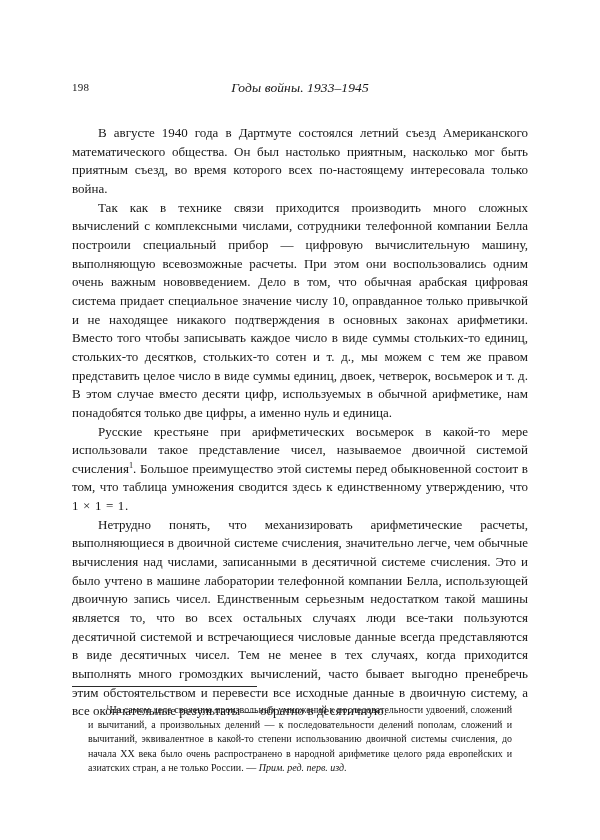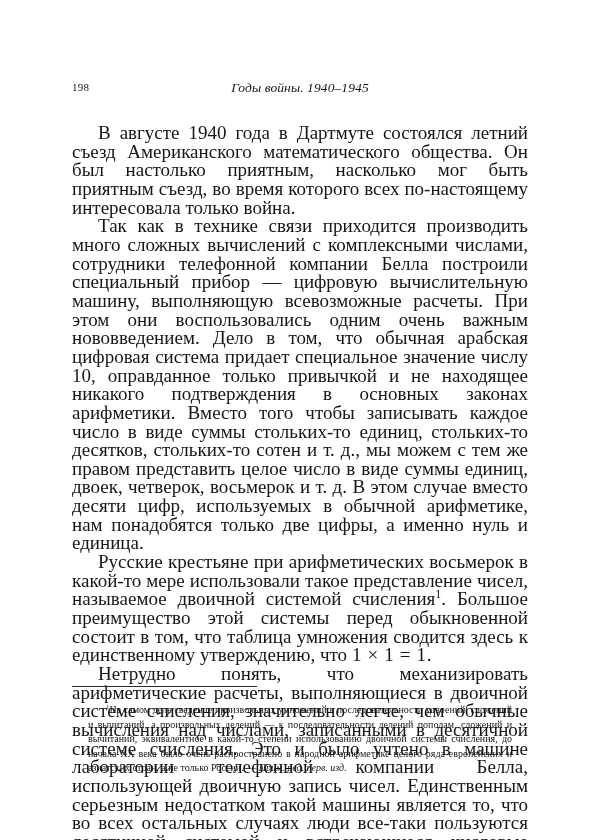--- a/index.html
+++ b/index.html
@@ -51,21 +51,21 @@
     font-size: 13.5px;
     line-height: 17px;
     letter-spacing: 0.1px;
   }
   
   .body-text p {
     margin: 0;
     text-align: justify;
     text-justify: inter-word;
     text-indent: 26px;
-    font-size: 19px;
+    font-size: 13px;
     line-height: 18.65px;
     hyphens: manual;
     word-spacing: 0.1px;
   }
   .math {
     font-family: "Liberation Serif", "DejaVu Serif", serif;
     font-style: normal;
     white-space: nowrap;
     letter-spacing: 0.6px;
   }
@@ -107,21 +107,21 @@
 </style>
 </head>
 <body>
 
 <div class="page">
 
   <div class="content">
 
     <div class="running-head">
       <div class="folio">198</div>
-      <div class="head-title">Годы войны. 1940–1945</div>
+      <div class="head-title">Годы войны. 1933–1945</div>
     </div>
 
     <div class="body-text">
 
       <p>В августе 1940 года в Дартмуте состоялся летний съезд Американского математического общества. Он был настолько приятным, насколько мог быть приятным съезд, во время которого всех по-настоящему интересовала только война.</p>
 
       <p>Так как в технике связи приходится производить много сложных вычислений с комплексными числами, сотрудники телефонной компании Белла построили специальный прибор — цифровую вычислительную машину, выполняющую всевозможные расчеты. При этом они воспользовались одним очень важным нововведением. Дело в том, что обычная арабская цифровая система придает специальное значение числу 10, оправданное только привычкой и не находящее никакого подтверждения в основных законах арифметики. Вместо того чтобы записывать каждое число в виде суммы стольких-то единиц, стольких-то десятков, стольких-то сотен и т. д., мы можем с тем же правом представить целое число в виде суммы единиц, двоек, четверок, восьмерок и т. д. В этом случае вместо десяти цифр, используемых в обычной арифметике, нам понадобятся только две цифры, а именно нуль и единица.</p>
 
       <p><span>Русские крестьяне при арифметических восьмерок в какой-то мере использовали такое представление чисел, называемое двоичной системой счисления</span><sup class="fn-ref">1</sup><span>. Большое преимущество этой системы перед обыкновенной состоит в том, что таблица умножения сводится здесь к единственному утверждению, что </span><span class="math nb">1 × 1 = 1</span><span>.</span></p>
 

